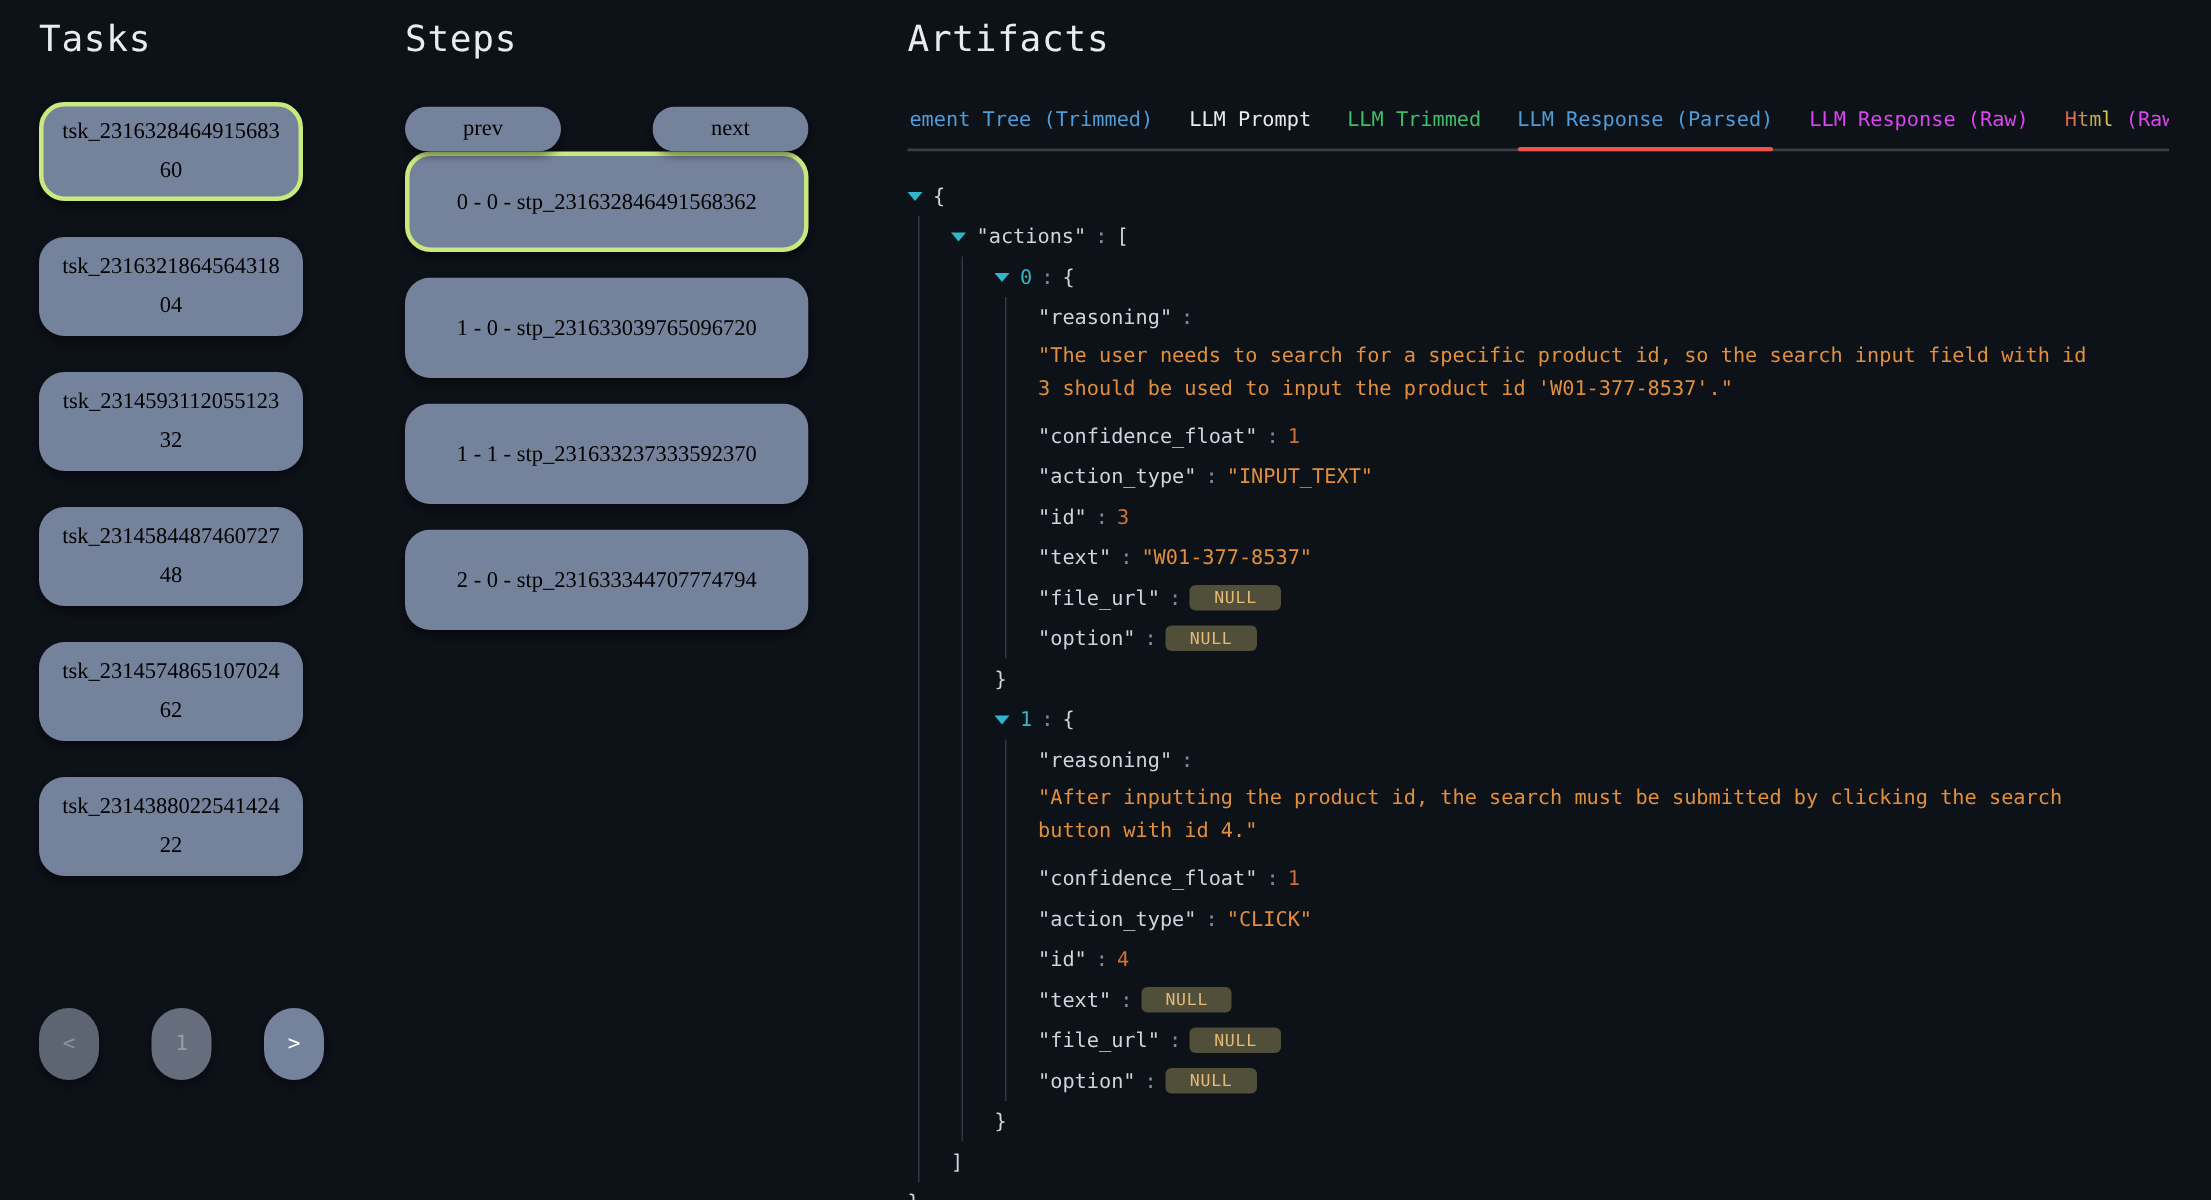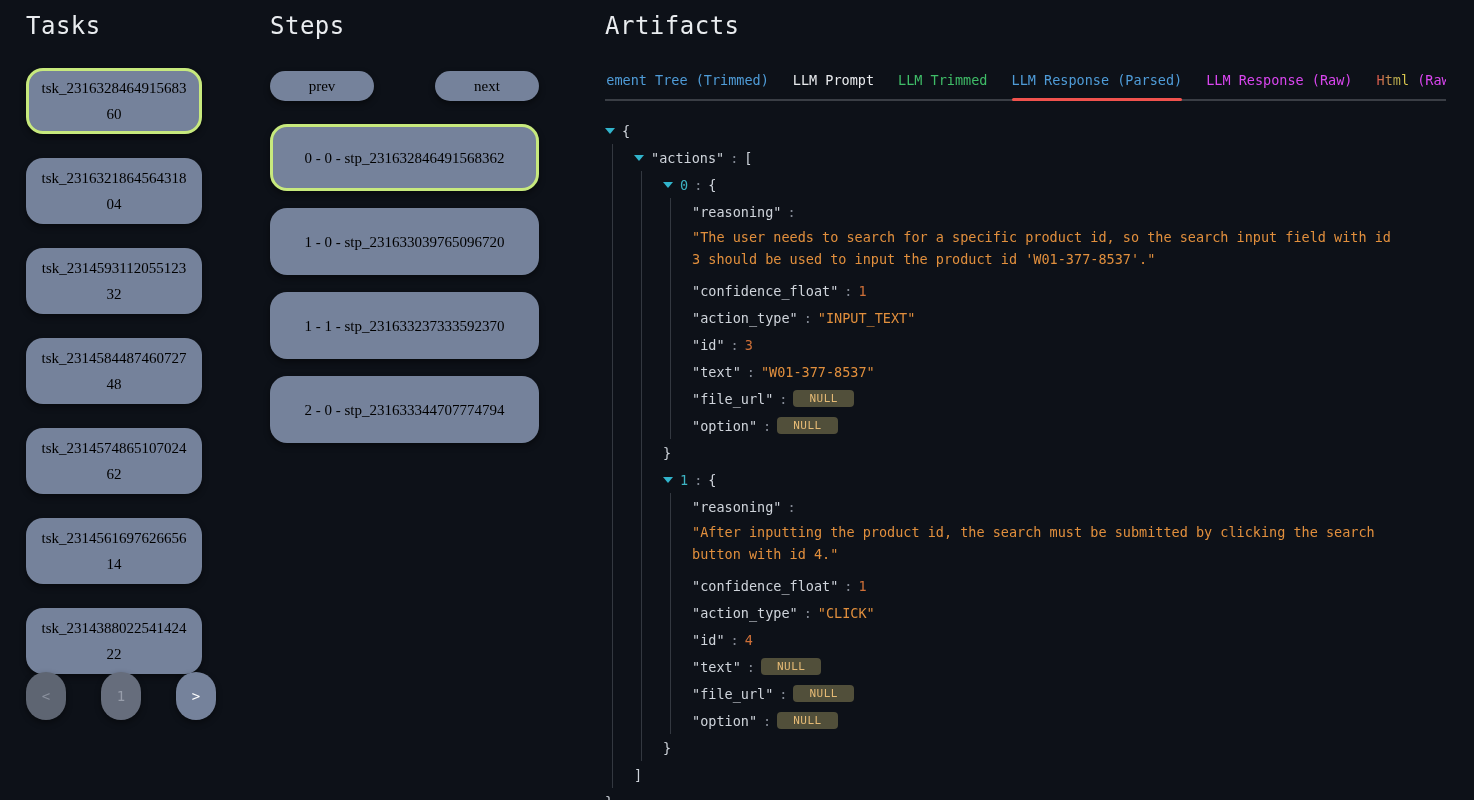--- a/index.html
+++ b/index.html
@@ -39,21 +39,21 @@
     font-family:"DejaVu Sans Mono", monospace;
   }
   .page-btn.dim   { background:#5e6572; color:#8b919e; }
   .page-btn.curr  { background:#666d7c; color:#979daa; }
   .page-btn.go    { background:#75829b; color:#ffffff; }
 
   
   .steps-col { position:absolute; left:270px; top:12px; width:269px; }
   .steps-nav { margin-top:31px; display:flex; justify-content:space-between; }
   .nav-btn { width:104px; height:30px; border-radius:21px; font-size:15px; }
-  .step-list { margin-top:23px; }
+  .step-list { }
   .step-item {
     width:269px; min-height:67px; margin-bottom:17px;
     padding:6px 14px; line-height:26px;
   }
 
   
   .artifacts-col { position:absolute; left:605px; top:12px; right:28px; }
   .tabs-clip { margin-top:26px; overflow:hidden; }
   .tabs {
     display:flex; gap:24px; margin-left:-15px; white-space:nowrap;
@@ -108,21 +108,20 @@
 <body>
 
 <div class="tasks-col">
   <div class="col-title">Tasks</div>
   <div class="task-list">
     <div class="pill-btn task-item selected-green">tsk_231632846491568360</div>
     <div class="pill-btn task-item">tsk_231632186456431804</div>
     <div class="pill-btn task-item">tsk_231459311205512332</div>
     <div class="pill-btn task-item">tsk_231458448746072748</div>
     <div class="pill-btn task-item">tsk_231457486510702462</div>
-    <div class="pill-btn task-item">tsk_231456169762665614</div>
     <div class="pill-btn task-item">tsk_231438802254142422</div>
   </div>
   <div class="pagination">
     <button class="page-btn dim">&lt;</button>
     <button class="page-btn curr">1</button>
     <button class="page-btn go">&gt;</button>
   </div>
 </div>
 
 <div class="steps-col">

